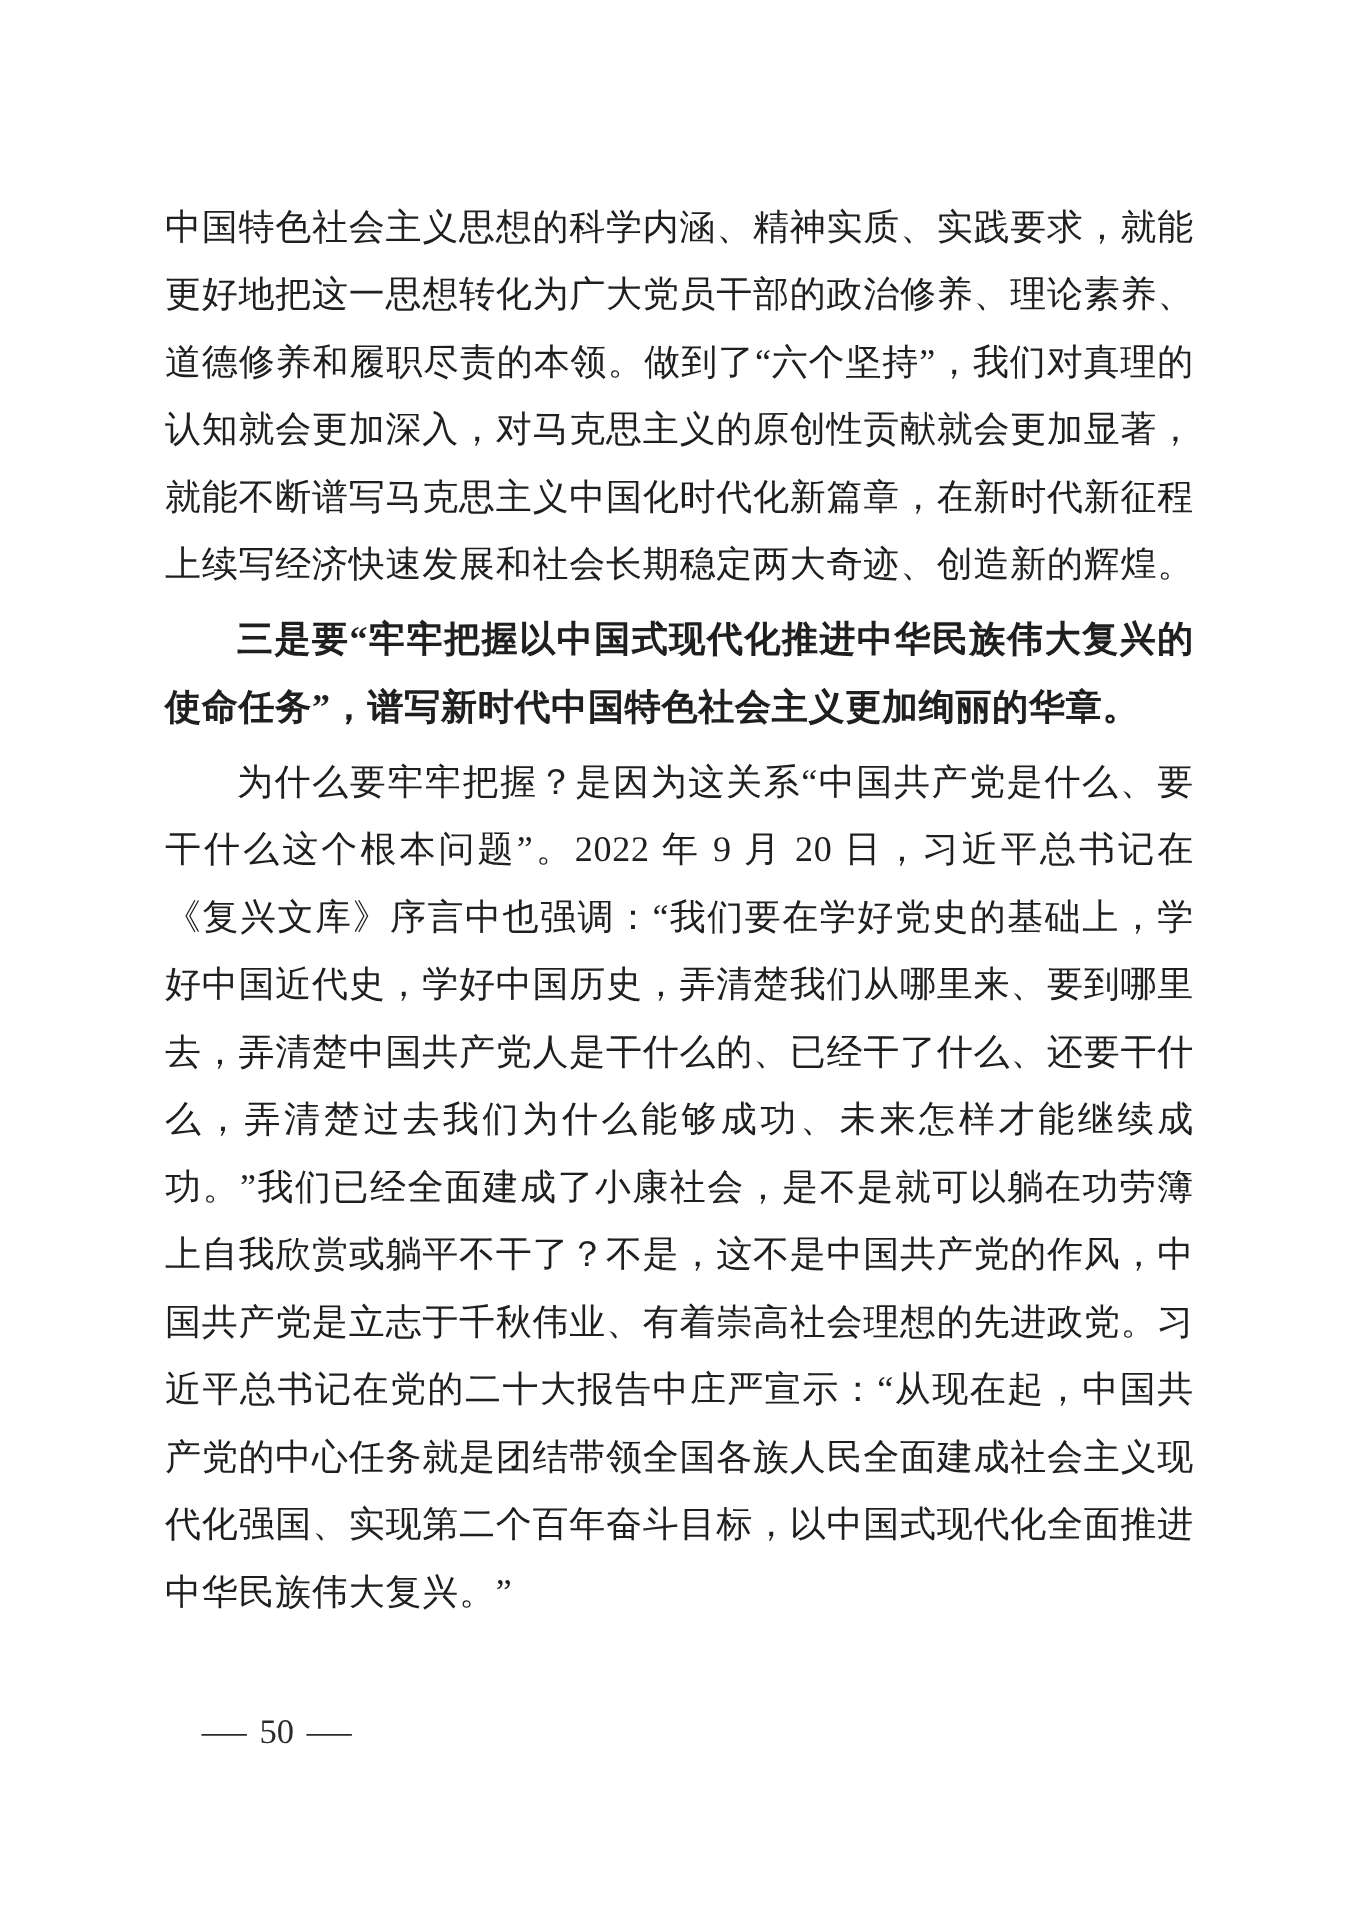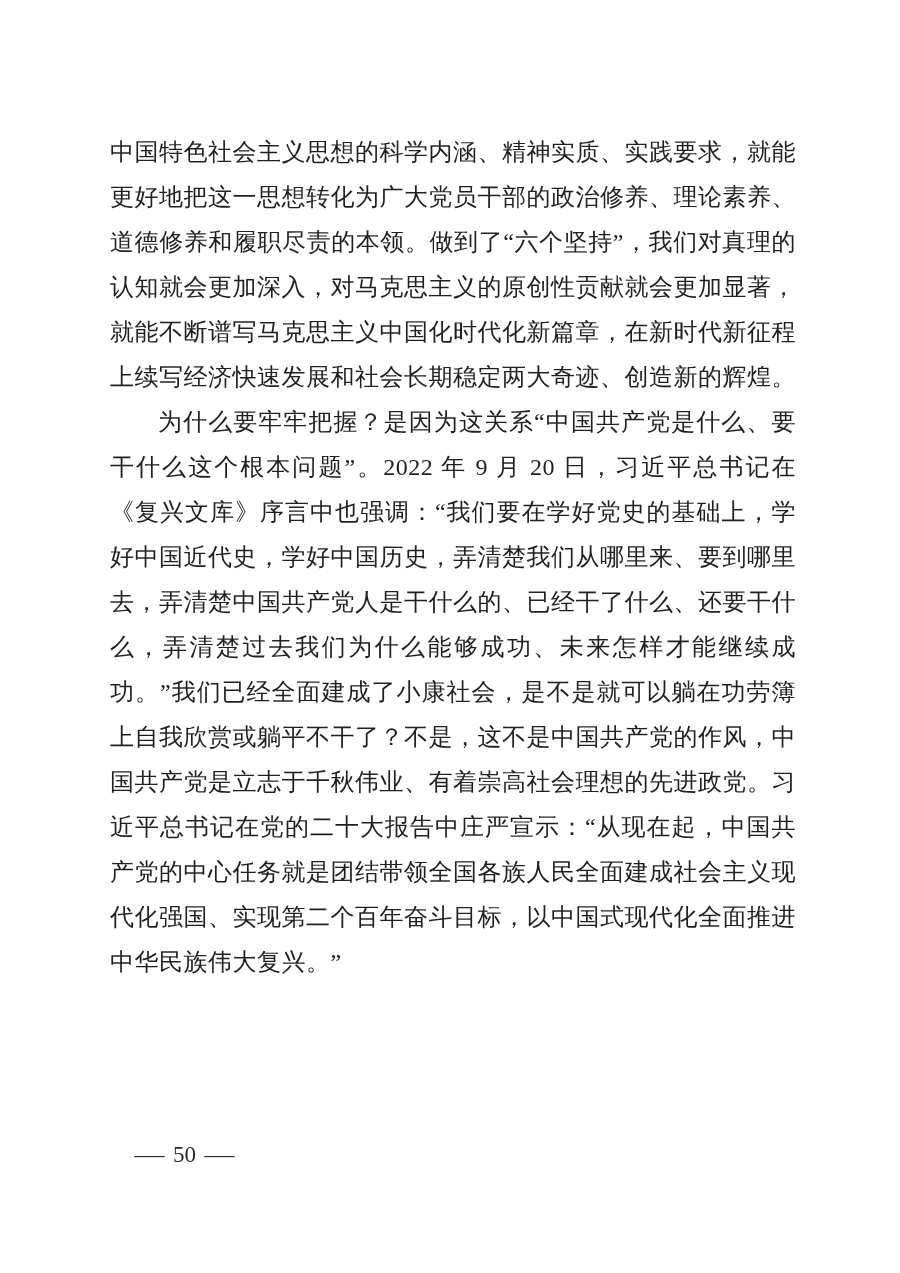--- a/index.html
+++ b/index.html
@@ -61,20 +61,21 @@
     display: inline-block;
   }
 </style>
 </head>
 <body>
 
 <div class="page">
 
   <div class="content">
     <p class="body-para">中国特色社会主义思想的科学内涵、精神实质、实践要求，就能更好地把这一思想转化为广大党员干部的政治修养、理论素养、道德修养和履职尽责的本领。做到了“六个坚持”，我们对真理的认知就会更加深入，对马克思主义的原创性贡献就会更加显著，就能不断谱写马克思主义中国化时代化新篇章，在新时代新征程上续写经济快速发展和社会长期稳定两大奇迹、创造新的辉煌。</p>
+    <p class="heading-para">三是要“牢牢把握以中国式现代化推进中华民族伟大复兴的使命任务”，谱写新时代中国特色社会主义更加绚丽的华章。</p>
     <p class="body-para para-indent">为什么要牢牢把握？是因为这关系“中国共产党是什么、要干什么这个根本问题”。2022 年 9 月 20 日，习近平总书记在《复兴文库》序言中也强调：“我们要在学好党史的基础上，学好中国近代史，学好中国历史，弄清楚我们从哪里来、要到哪里去，弄清楚中国共产党人是干什么的、已经干了什么、还要干什么，弄清楚过去我们为什么能够成功、未来怎样才能继续成功。”我们已经全面建成了小康社会，是不是就可以躺在功劳簿上自我欣赏或躺平不干了？不是，这不是中国共产党的作风，中国共产党是立志于千秋伟业、有着崇高社会理想的先进政党。习近平总书记在党的二十大报告中庄严宣示：“从现在起，中国共产党的中心任务就是团结带领全国各族人民全面建成社会主义现代化强国、实现第二个百年奋斗目标，以中国式现代化全面推进中华民族伟大复兴。”</p>
   </div>
 
   <div class="footer">
     <span class="dash">—</span>
     <span class="num">50</span>
     <span class="dash">—</span>
   </div>
 
 </div>

